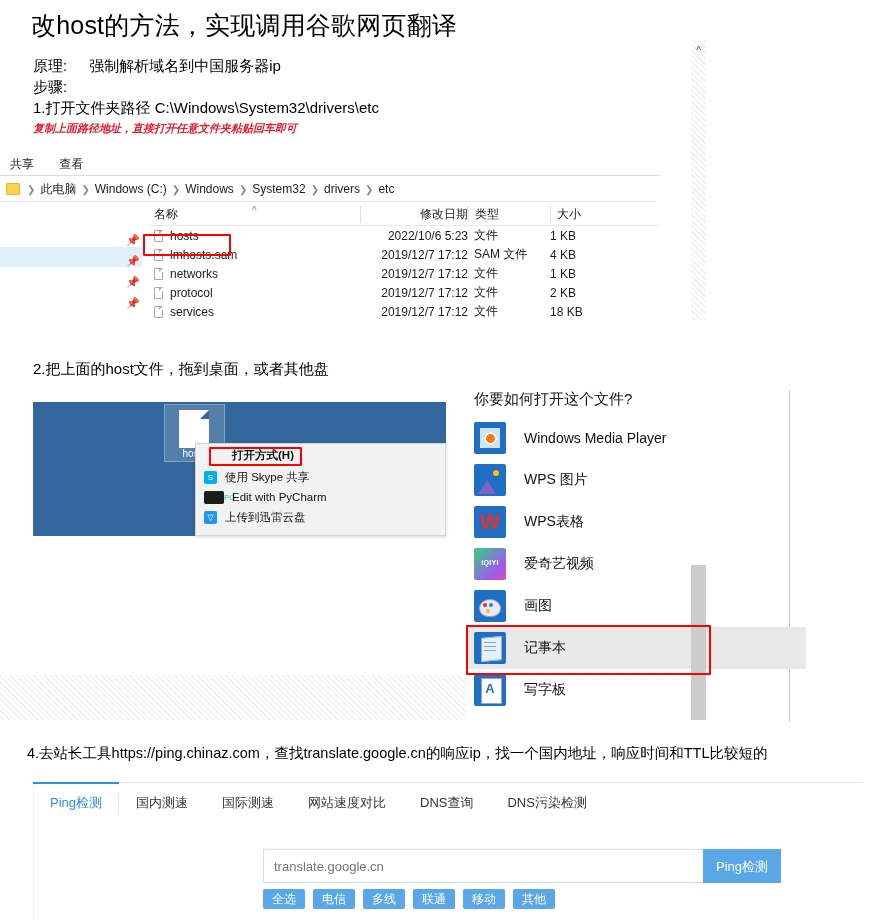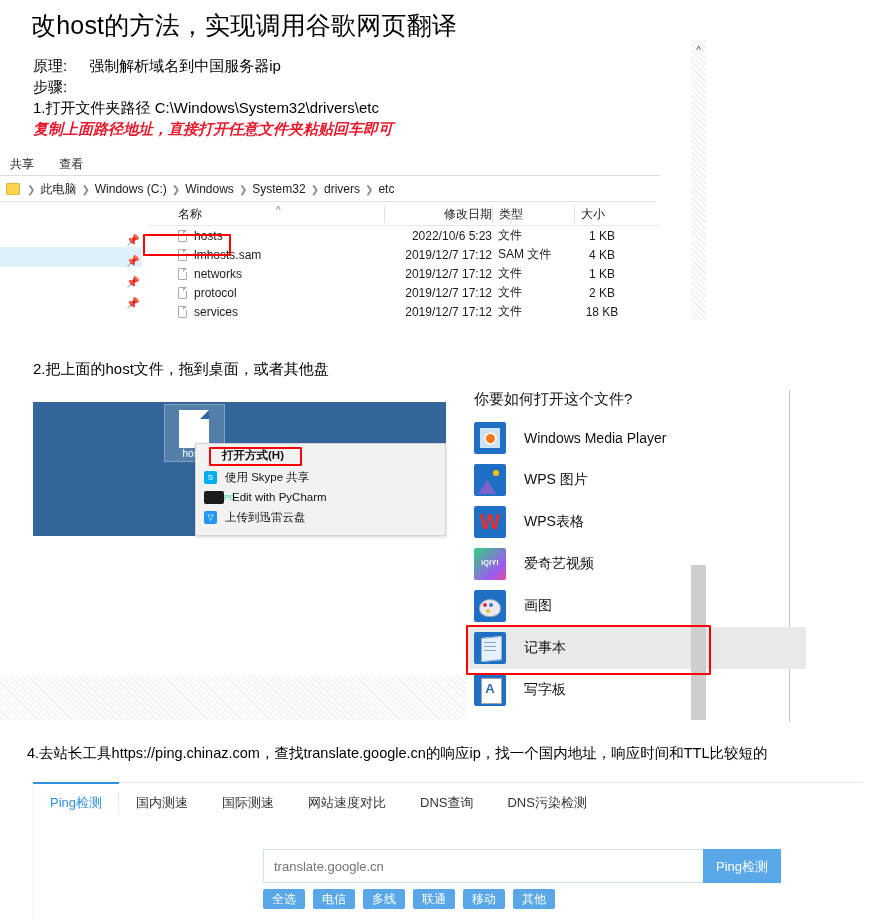--- a/index.html
+++ b/index.html
@@ -16,21 +16,21 @@
   
   .doc-title {
     position: absolute; left: 31px; top: 8px;
     font-size: 25px; line-height: 34px; letter-spacing: .2px;
     color: #000; white-space: nowrap;
   }
   .intro { position: absolute; left: 33px; top: 55px; width: 800px; }
   .intro-line { font-size: 15px; line-height: 21px; white-space: nowrap; color:#000; }
   .intro-line .gap { display:inline-block; width: 22px; }
   .intro-red {
-    font-size: 15px; line-height: 21px; color: #e8192c;
+    font-size: 11px; line-height: 21px; color: #e8192c;
     font-style: italic; font-weight: bold; white-space: nowrap;
   }
 
   
   .explorer {
     position: absolute; left: 0px; top: 152px;
     width: 660px; height: 188px; background: #fff;
   }
   .ex-ribbon {
     position: relative; height: 24px; padding-left: 10px;
@@ -73,27 +73,27 @@
     position:relative; height:24px; display:flex; align-items:center;
     font-size: 12px; color:#1b1b1b;
   }
   .hdr .col { position:relative; height:18px; line-height:18px; padding-left:6px; }
   .hdr .col + .col { border-left: 1px solid #e1e1e1; }
   .hdr:after {
     content:""; position:absolute; left:0; right:0; bottom:0;
     border-bottom:1px solid #e8e8e8;
   }
   .sortmark { position:absolute; left:104px; top:-3px; font-size:10px; color:#7a7a7a; }
-  .c-name { width:212px;margin-left:24px; }
+  .c-name { width:212px; }
   .c-date { width:108px;text-align:right; }
   .c-type { width:82px; }
   .c-size { width:78px; }
   .row { display:flex; align-items:center; height:19px; font-size:12px; color:#1b1b1b; }
   .row .cell { padding-left:6px; }
-  .cell.c-size { text-align:center; padding-right:22px; padding-left:0; }
+  .cell.c-size { text-align:left; padding-right:22px; padding-left:0; }
   .fileico {
     display:inline-block; width:9px; height:12px; margin-right:7px;
     background:#fff; border:1px solid #a8a8a8; border-radius:1px;
     position:relative; vertical-align:-2px;
   }
   .fileico:after {
     content:""; position:absolute; right:-1px; top:-1px;
     border-width:0 0 4px 4px; border-style:solid;
     border-color: transparent transparent #fff #a8a8a8;
   }
@@ -133,21 +133,21 @@
   .ctxmenu {
     position:absolute; left:195px; top:443px;
     width:251px; height:93px; background:#f2f2f2;
     border:1px solid #d3d3d3;
     box-shadow: 0 1px 3px rgba(0,0,0,.18);
   }
   .ctx-item {
     height:20px; display:flex; align-items:center;
     font-size:11.5px; color:#111; padding-left:8px;
   }
-  .ctx-item.first { font-weight:bold; padding-left:26px; height:23px; }
+  .ctx-item.first { font-weight:bold; padding-left:26px; height:23px;margin-left:10px; }
   .ctx-ico {
     width:13px; height:13px; margin-right:8px; border-radius:2px;
     display:inline-block; flex:none;
     font-size:8px; color:#fff; line-height:13px; text-align:center;
     font-family:"Liberation Sans", sans-serif;
   }
   .ico-skype { background:#00aff0; }
   .ico-pycharm { background:#1c1c1c; color:#21d789;padding-left:20px; }
   .ico-xunlei { background:#2196f3; }
   #ctx-open-highlight { left:209px; top:447px; width:93px; height:19px; }

